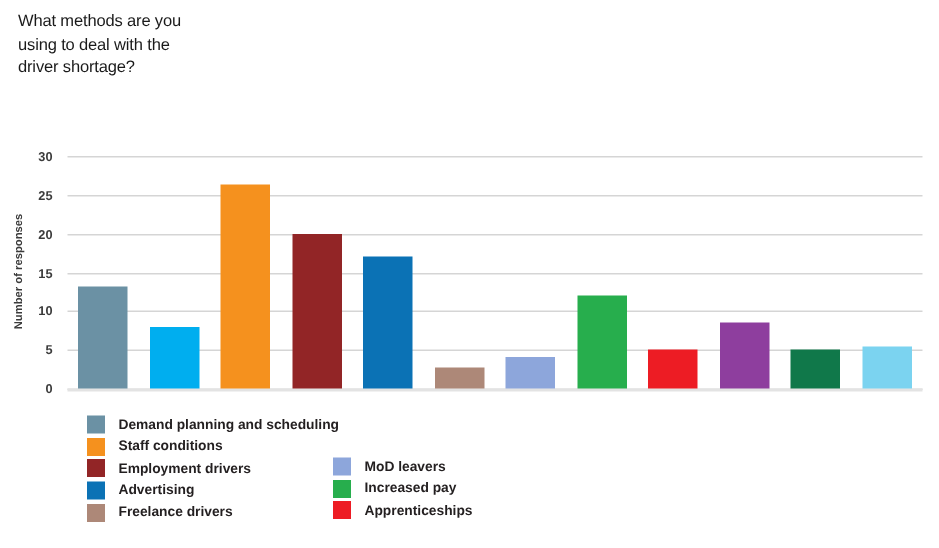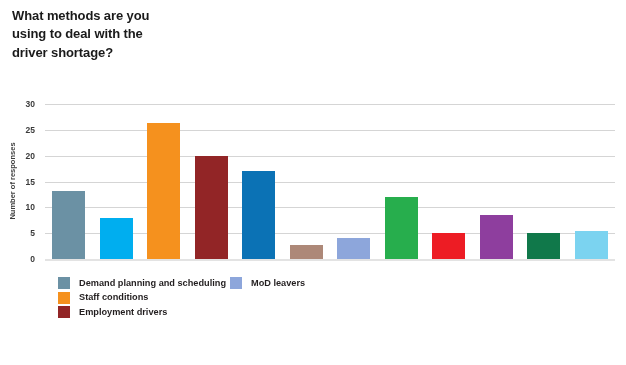--- a/index.html
+++ b/index.html
@@ -16,22 +16,22 @@
     position: relative;
   }
   #page { position: relative; width: 626px; height: 365px; }
 
   
   .chart-title {
     position: absolute;
     left: 12px;
     top: 7px;
     width: 330px;
-    font-size: 13px;
-    font-weight: bold;
+    font-size: 11px;
+    font-weight: normal;
     line-height: 1.42;
     letter-spacing: -0.1px;
     color: #1a1a1a;
     white-space: pre-line;
   }
 
   
   .plot-area {
     position: absolute;
     left: 45px;
@@ -82,21 +82,21 @@
   
   .legend {
     position: absolute;
     left: 58px;
     top: 276px;
     width: 560px;
     height: 88px;
   }
   .legend-col { position: absolute; top: 0; }
   .legend-col-left { left: 0; }
-  .legend-col-right { left: 172px; }
+  .legend-col-right { left: 164px; margin-top: 28px; }
   .legend-item {
     position: relative;
     height: 14.6px;
     display: flex;
     align-items: center;
   }
   .legend-swatch {
     width: 12px;
     height: 12px;
     flex: 0 0 12px;
@@ -163,22 +163,38 @@
           <span class="legend-label">Demand planning and scheduling</span>
         </div>
         <div class="legend-item">
           <span class="legend-swatch" style="background: rgb(245, 145, 30);"></span>
           <span class="legend-label">Staff conditions</span>
         </div>
         <div class="legend-item">
           <span class="legend-swatch" style="background: rgb(146, 37, 38);"></span>
           <span class="legend-label">Employment drivers</span>
         </div>
+        <div class="legend-item">
+          <span class="legend-swatch" style="background: rgb(11, 114, 181);"></span>
+          <span class="legend-label">Advertising</span>
+        </div>
+        <div class="legend-item">
+          <span class="legend-swatch" style="background: rgb(173, 136, 120);"></span>
+          <span class="legend-label">Freelance drivers</span>
+        </div>
       </div>
     <div class="legend-col legend-col-right" id="legend-right">
         <div class="legend-item">
           <span class="legend-swatch" style="background: rgb(141, 166, 219);"></span>
           <span class="legend-label">MoD leavers</span>
         </div>
+        <div class="legend-item">
+          <span class="legend-swatch" style="background: rgb(39, 174, 77);"></span>
+          <span class="legend-label">Increased pay</span>
+        </div>
+        <div class="legend-item">
+          <span class="legend-swatch" style="background: rgb(237, 28, 36);"></span>
+          <span class="legend-label">Apprenticeships</span>
+        </div>
       </div>
   </div>
 
 </div>
 
 </body></html>

